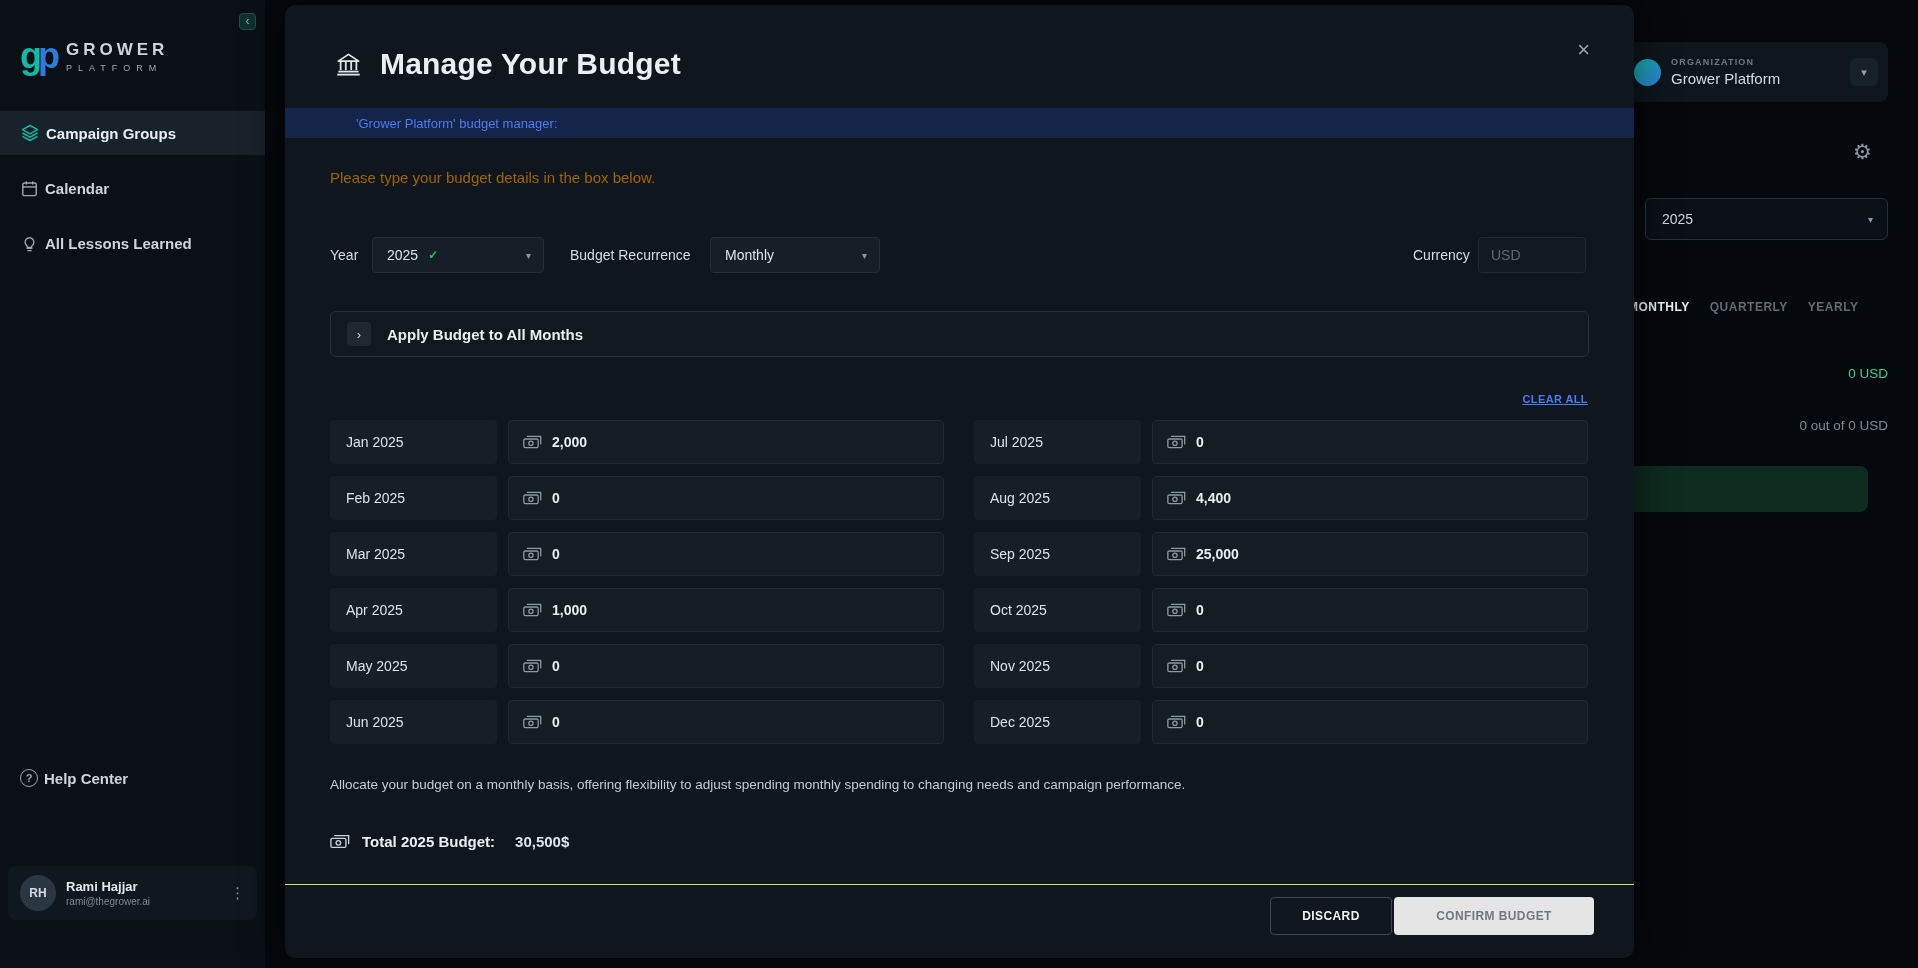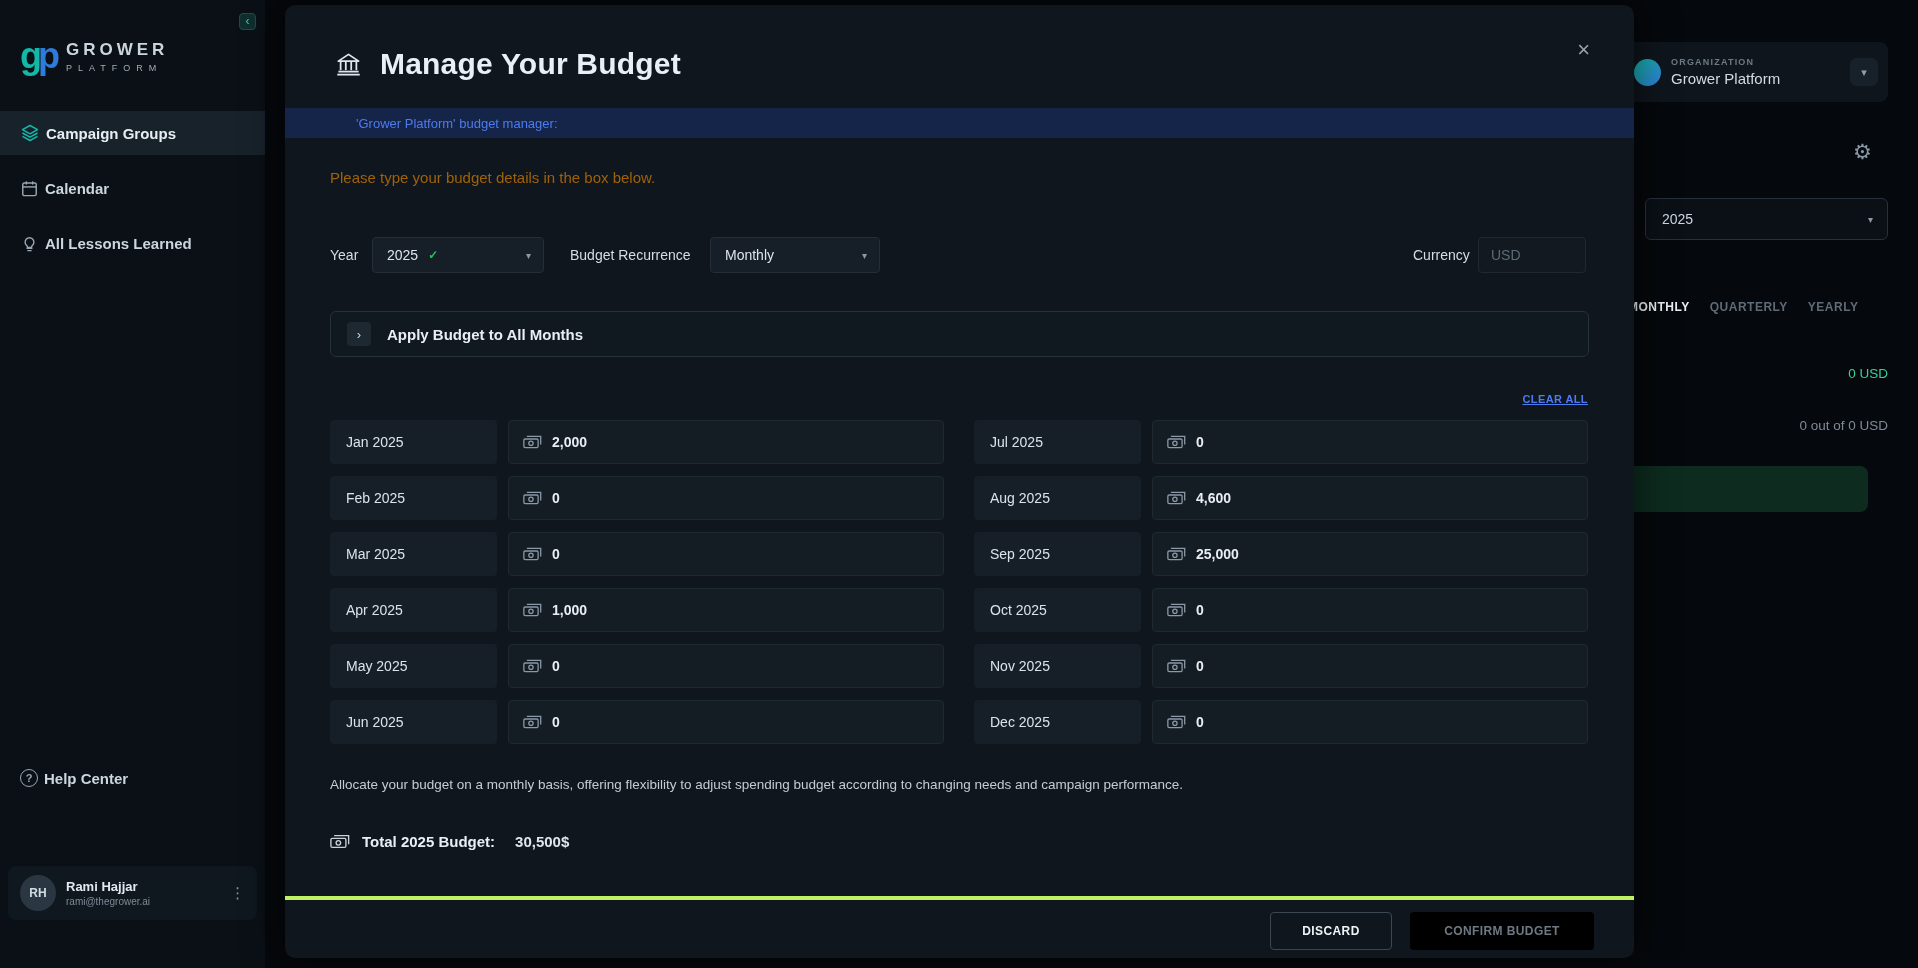--- a/index.html
+++ b/index.html
@@ -94,26 +94,26 @@
     align-items:center; padding-left:16px; font-size:14px; color:#dbe3ea; }
   .minput { width:436px; height:44px; background:#141c24; border:1px solid #1f2933; border-radius:4px;
     display:flex; align-items:center; gap:10px; padding-left:14px; font-size:14px; font-weight:600;
     color:#e8eef3; cursor:text; }
 
   .note { position:absolute; left:45px; top:772px; font-size:13.5px; color:#c3ccd4; }
   .total-row { position:absolute; left:45px; top:828px; display:flex; align-items:center; gap:12px; }
   .total-label { font-size:15px; font-weight:700; color:#e9eff4; }
   .total-value { font-size:15px; font-weight:700; color:#dfe7ee; margin-left:8px; }
 
-  .modal-footer { position:absolute; left:0; bottom:0; width:100%; height:62px; border-top:4px solid #bef264; }
+  .modal-footer { position:absolute; left:0; bottom:12px; width:100%; height:62px; border-top:1px solid #bef264; }
   .btn { position:absolute; top:12px; height:38px; border-radius:4px; font-size:12px; font-weight:700;
     letter-spacing:.4px; display:flex; align-items:center; justify-content:center; cursor:pointer;
     font-family:"Liberation Sans", sans-serif; }
   .btn-discard { right:242px; width:122px; background:transparent; border:1px solid #3c4754; color:#eef3f7; }
-  .btn-confirm { right:40px; width:184px; background:#000000; border:none; color:#6e7984; }
+  .btn-confirm { right:40px; width:200px; background:#e5e5e5; border:none; color:#6e7984; }
 
   svg.icon { flex:none; display:block; }
 </style>
 </head>
 <body>
 
 <div class="stage">
 
   <div class="bg-right">
     <div class="org-box">
@@ -322,21 +322,21 @@
         </div>
 
         <div class="month-row">
           <div class="mlabel">Aug 2025</div>
           <div class="minput">
             <svg class="icon" viewBox="0 0 22 16" width="19" height="14" fill="none" stroke="#8a99a6" stroke-width="1.5">
               <rect x="1" y="4.5" width="16.5" height="10" rx="1.5"></rect>
               <circle cx="9.2" cy="9.5" r="2.5"></circle>
               <path d="M4.5 1.5 h16 v9.5"></path>
             </svg>
-            <span>4,600</span>
+            <span>4,400</span>
           </div>
         </div>
 
         <div class="month-row">
           <div class="mlabel">Sep 2025</div>
           <div class="minput">
             <svg class="icon" viewBox="0 0 22 16" width="19" height="14" fill="none" stroke="#8a99a6" stroke-width="1.5">
               <rect x="1" y="4.5" width="16.5" height="10" rx="1.5"></rect>
               <circle cx="9.2" cy="9.5" r="2.5"></circle>
               <path d="M4.5 1.5 h16 v9.5"></path>
@@ -375,21 +375,21 @@
             <svg class="icon" viewBox="0 0 22 16" width="19" height="14" fill="none" stroke="#8a99a6" stroke-width="1.5">
               <rect x="1" y="4.5" width="16.5" height="10" rx="1.5"></rect>
               <circle cx="9.2" cy="9.5" r="2.5"></circle>
               <path d="M4.5 1.5 h16 v9.5"></path>
             </svg>
             <span>0</span>
           </div>
         </div>
       </div>
 
-    <div class="note">Allocate your budget on a monthly basis, offering flexibility to adjust spending budget according to changing needs and campaign performance.</div>
+    <div class="note">Allocate your budget on a monthly basis, offering flexibility to adjust spending monthly spending to changing needs and campaign performance.</div>
 
     <div class="total-row">
       <svg class="icon" viewBox="0 0 22 16" width="20" height="15" fill="none" stroke="#c8d1d9" stroke-width="1.5">
         <rect x="1" y="4.5" width="16.5" height="10" rx="1.5"></rect>
           <circle cx="9.2" cy="9.5" r="2.5"></circle>
           <path d="M4.5 1.5 h16 v9.5"></path>
       </svg>
       <span class="total-label">Total 2025 Budget:</span>
       <span class="total-value">30,500$</span>
     </div>

